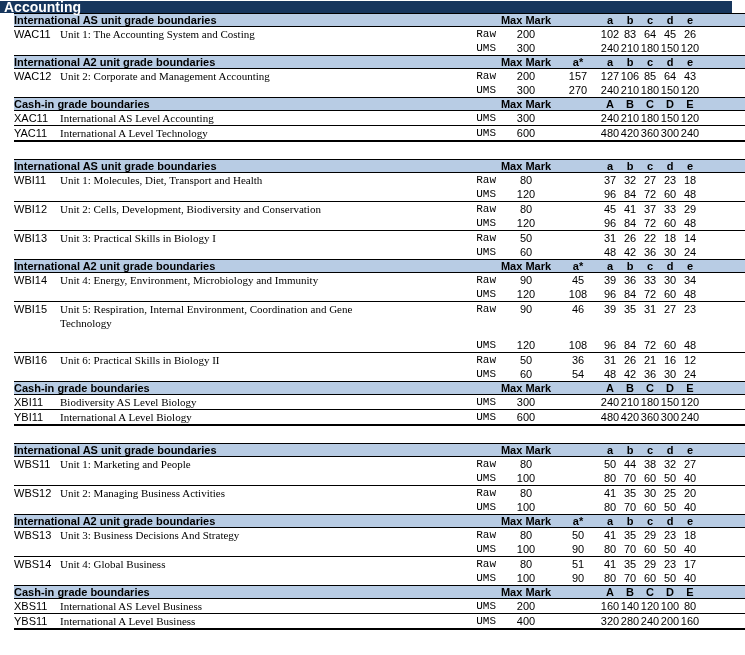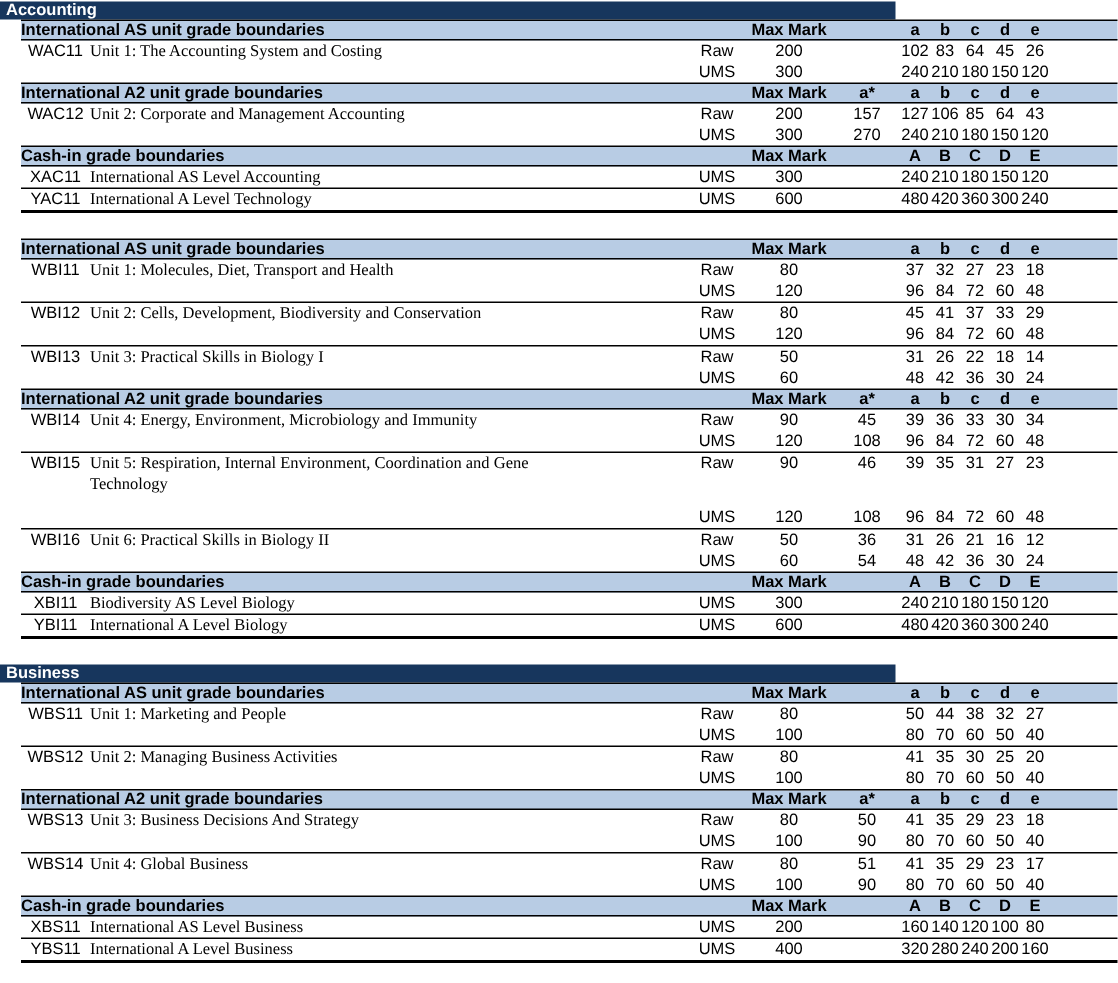--- a/index.html
+++ b/index.html
@@ -8,22 +8,22 @@
     --ink:#000000;
   }
   html,body{margin:0;padding:0;}
   body{
     width:745px;height:655px;overflow:hidden;background:#ffffff;
     font-family:"Liberation Sans","DejaVu Sans",sans-serif;
     font-size:11px;color:var(--ink);
   }
   #doc{width:741px;padding-top:1px;}
   .subject-bar{
-    width:597px;height:12px;line-height:12px;background:var(--navy);
-    color:#ffffff;font-weight:bold;font-size:11px;padding-left:4px;
+    width:732px;height:12px;line-height:12px;background:var(--navy);
+    color:#ffffff;font-weight:bold;font-size:14px;padding-left:4px;
     box-sizing:border-box;
   }
   table.gb{
     border-collapse:collapse;table-layout:fixed;width:741px;
     border-bottom:2px solid var(--ink);margin:0 0 17px 14px;
   }
   table.gb td, table.gb th{
     padding:0;margin:0;font-size:11px;line-height:14px;
     white-space:nowrap;vertical-align:top;font-weight:normal;
     overflow:visible;
@@ -33,23 +33,23 @@
     border-top:1.5px solid var(--ink);
     border-bottom:1.5px solid var(--ink);
     font-weight:bold;height:12px;line-height:12px;
   }
   tr.unit-first td{border-top:1px solid var(--ink);}
   tr.line{height:14px;}
   tr.spacer{height:22px;}
   .title{text-align:left;padding-left:4px;}
   .c{text-align:center;}
   .u-col{text-align:right;padding-right:12px;}
-  td.code{padding-left:4px;text-align:center;}
+  td.code{padding-left:4px;text-align:left;}
   td.name{padding-left:2px;text-align:left;white-space:normal;font-family:Liberation Serif, serif;}
-  td.type{padding-left:4px;text-align:center;}
+  td.type{padding-left:4px;text-align:right;font-family:Liberation Mono, monospace;}
 </style>
 </head>
 <body>
 
 <div id="doc">
     <div class="subject-bar">Accounting</div>
     <table class="gb">
       <colgroup>
         <col style="width: 46px;">
         <col style="width: 400px;">
@@ -397,21 +397,20 @@
           <td class="c"></td>
           <td class="c">480</td>
           <td class="c">420</td>
           <td class="c">360</td>
           <td class="c">300</td>
           <td class="c">240</td>
           <td class="u-col">0</td>
         </tr>
       </tbody>
     </table>
-    <div class="subject-bar">Business</div>
     <table class="gb">
       <colgroup>
         <col style="width: 46px;">
         <col style="width: 400px;">
         <col style="width: 36px;">
         <col style="width: 60px;">
         <col style="width: 44px;">
         <col style="width: 20px;">
         <col style="width: 20px;">
         <col style="width: 20px;">

